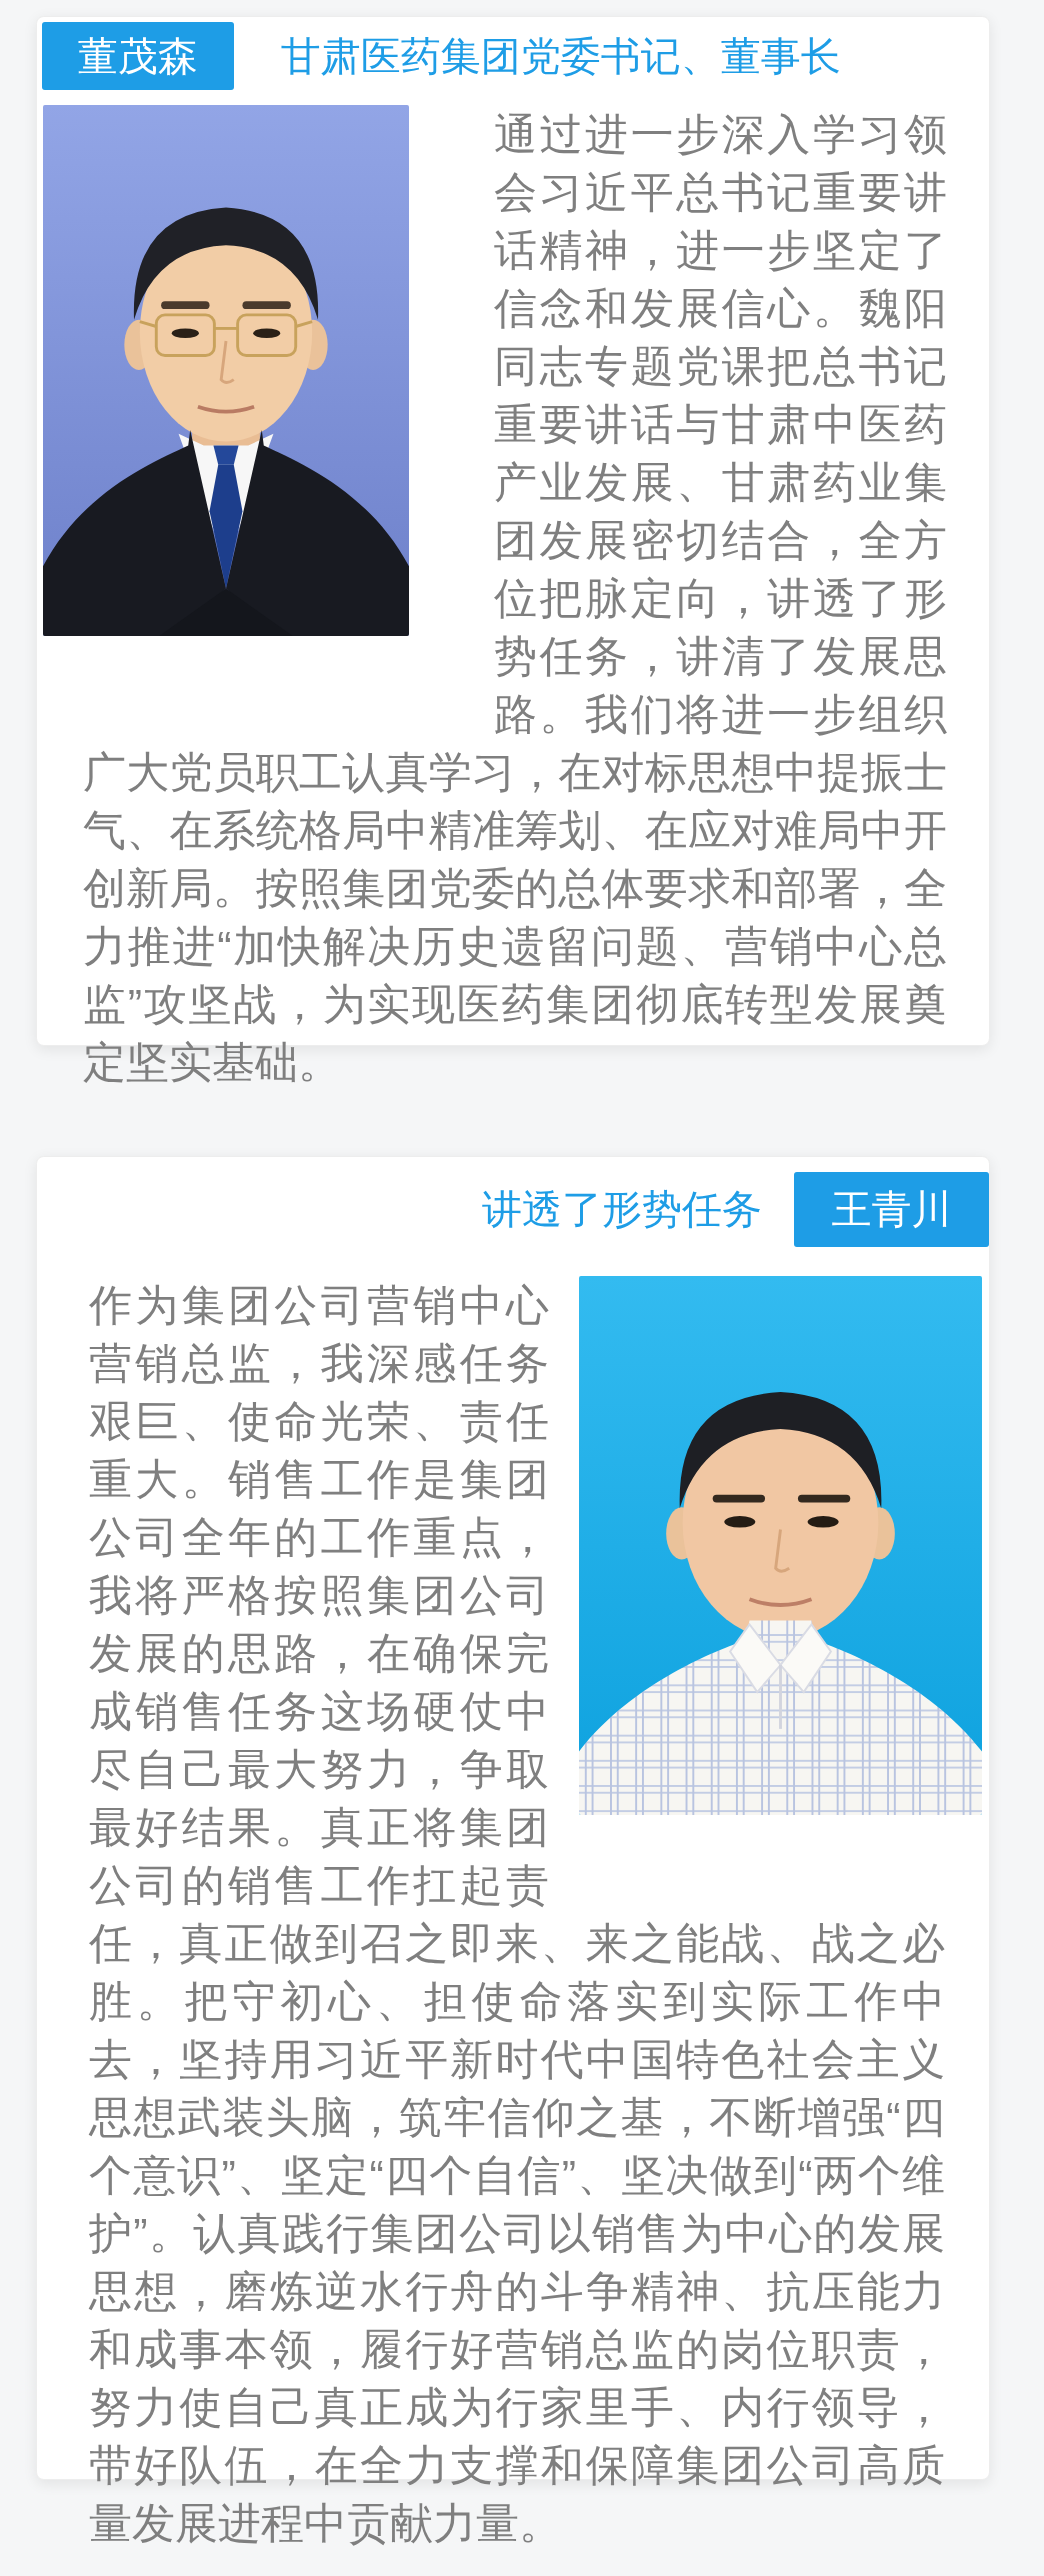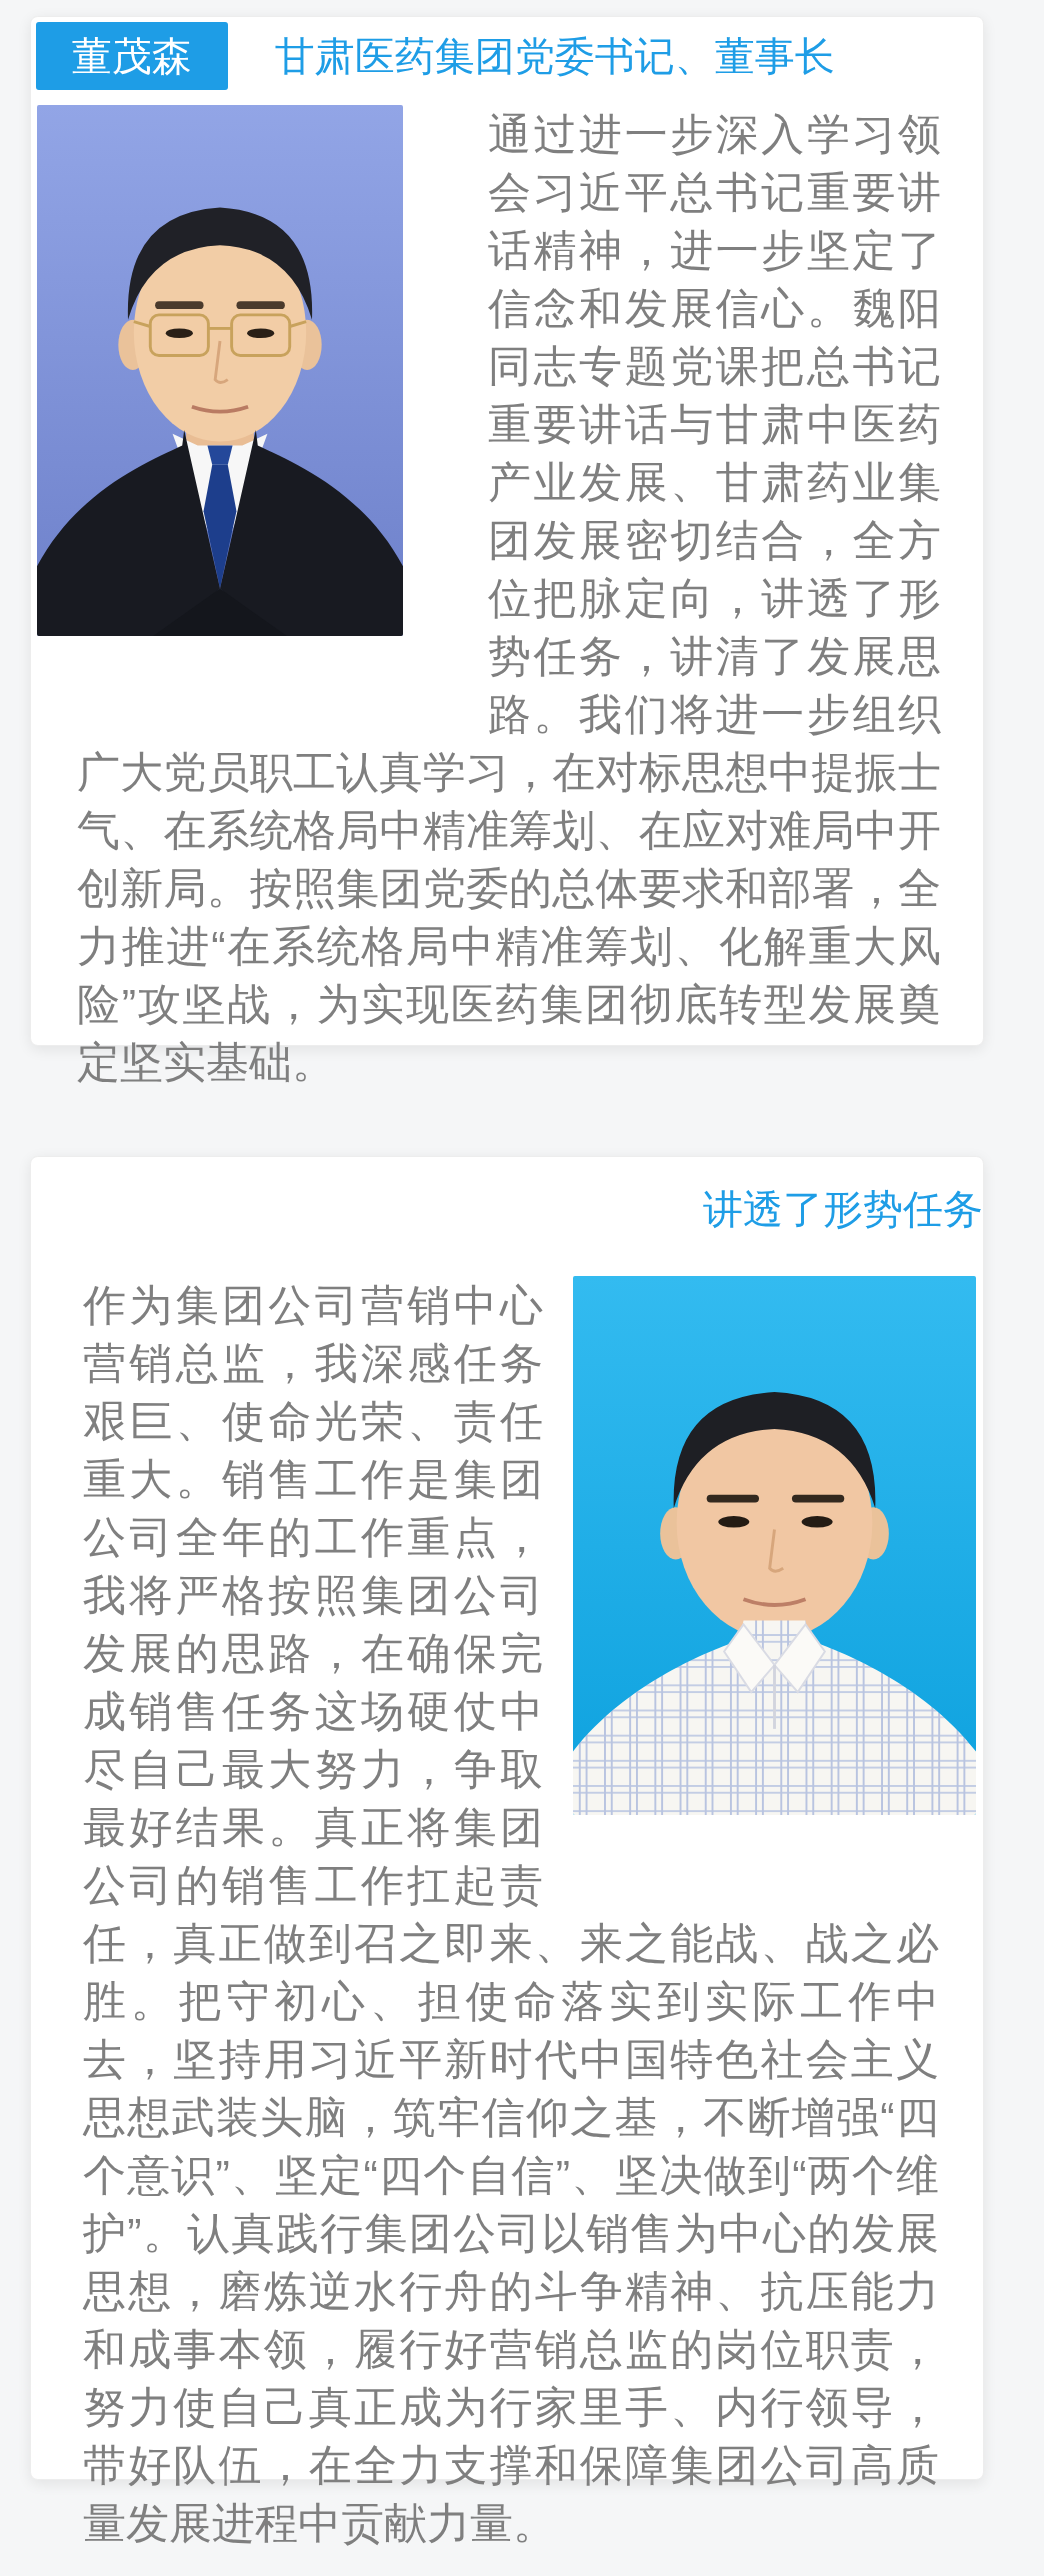--- a/index.html
+++ b/index.html
@@ -8,21 +8,21 @@
   body {
     position: relative;
     width: 1044px;
     height: 2576px;
     background: #f5f6f7;
     overflow: hidden;
     font-family: "Liberation Sans", "DejaVu Sans", sans-serif;
   }
   .card {
     position: absolute;
-    left: 30px;
+    left: 36px;
     width: 954px;
     box-sizing: border-box;
     background: #ffffff;
     border: 1px solid #ededed;
     border-radius: 7.7px;
     box-shadow: 0 3.9px 13.5px rgba(0,0,0,0.08);
   }
   #card-dong { top: 15.5px;   height: 1030px; }
   #card-wang { top: 1156px; height: 1324px; }
 
@@ -119,27 +119,30 @@
         <path d="M140,340 L189,475 L238,340 L212,352 L166,352 Z" fill="#f7f7f7"></path>
 
         <path d="M176,352 L202,352 L197,372 L181,372 Z" fill="#24489a"></path>
         <path d="M181,372 L197,372 L206,420 L189,500 L172,420 Z" fill="#1d3e8c"></path>
 
         <path d="M-5,549 L-5,487 C35,402 112,370 150,352 L152,336 L189,500 L140,549 Z" fill="#181a21"></path>
         <path d="M383,549 L383,487 C343,402 266,370 228,352 L226,336 L189,500 L238,549 Z" fill="#181a21"></path>
         <path d="M120,549 L189,500 L258,549 Z" fill="#14161c"></path>
       </svg>
     </figure>
-    <p>通过进一步深入学习领会习近平总书记重要讲话精神，进一步坚定了信念和发展信心。魏阳同志专题党课把总书记重要讲话与甘肃中医药产业发展、甘肃药业集团发展密切结合，全方位把脉定向，讲透了形势任务，讲清了发展思路。我们将进一步组织广大党员职工认真学习，在对标思想中提振士气、在系统格局中精准筹划、在应对难局中开创新局。按照集团党委的总体要求和部署，全力推进“在系统格局中精准筹划、化解重大风险”攻坚战，为实现医药集团彻底转型发展奠定坚实基础。</p>
+    <p>通过进一步深入学习领会习近平总书记重要讲话精神，进一步坚定了信念和发展信心。魏阳同志专题党课把总书记重要讲话与甘肃中医药产业发展、甘肃药业集团发展密切结合，全方位把脉定向，讲透了形势任务，讲清了发展思路。我们将进一步组织广大党员职工认真学习，在对标思想中提振士气、在系统格局中精准筹划、在应对难局中开创新局。按照集团党委的总体要求和部署，全力推进“加快解决历史遗留问题、营销中心总监”攻坚战，为实现医药集团彻底转型发展奠定坚实基础。</p>
   </div>
 </section>
 
 <section class="card" id="card-wang">
   <div class="card-header">
     <div class="card-title">讲透了形势任务</div>
+    <div class="badge">
+      <span>王青川</span>
+    </div>
   </div>
   <div class="card-body">
     <figure class="photo-frame photo-right">
       <svg viewBox="0 0 416 557" preserveAspectRatio="none">
         <defs>
           <linearGradient id="bg2" x1="0" y1="0" x2="0" y2="1">
             <stop offset="0" stop-color="#33bbf0"></stop>
             <stop offset="1" stop-color="#0da1de"></stop>
           </linearGradient>
           <pattern id="plaid" width="26" height="26" patternUnits="userSpaceOnUse">

